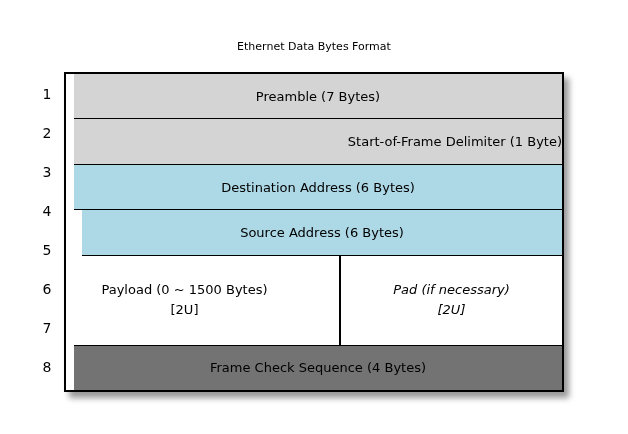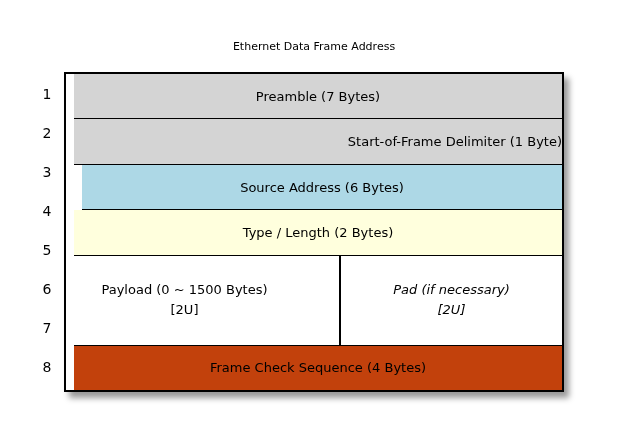--- a/index.html
+++ b/index.html
@@ -76,55 +76,55 @@
     line-height: 20px;
   }
   .pcell.pad-side { border-left: 2px solid #000000; font-style: italic; }
 </style>
 </head>
 <body>
 
 <div class="screen">
 
   <div class="title">
-    <div>Ethernet Data Frame Address</div>
+    <div>Ethernet Data Bytes Format</div>
   </div>
 
   <div class="numcol">
     <div class="rownum">1</div>
     <div class="rownum">2</div>
     <div class="rownum">3</div>
     <div class="rownum">4</div>
     <div class="rownum">5</div>
     <div class="rownum">6</div>
     <div class="rownum">7</div>
     <div class="rownum">8</div>
   </div>
 
   <div class="frame-table">
     <div class="frow" style="background-color: rgb(212, 212, 212);">
       <span>Preamble (7 Bytes)</span>
     </div>
     <div class="frow" style="background-color: rgb(212, 212, 212); justify-content: flex-end;">
       <span>Start-of-Frame Delimiter (1 Byte)</span>
     </div>
+    <div class="frow" style="background-color: rgb(173, 216, 230);">
+      <span>Destination Address (6 Bytes)</span>
+    </div>
     <div class="frow" style="background-color: rgb(173, 216, 230); margin-left: 8px;">
       <span>Source Address (6 Bytes)</span>
-    </div>
-    <div class="frow" style="background-color: rgb(255, 255, 221);">
-      <span>Type / Length (2 Bytes)</span>
     </div>
     <div class="frow payload-row" style="background-color: rgb(255, 255, 255); gap: 44px;">
       <div class="pcell">
         <div>Payload (0 ~ 1500 Bytes)</div>
         <div>[2U]</div>
       </div>
       <div class="pcell pad-side">
         <div>Pad (if necessary)</div>
         <div>[2U]</div>
       </div>
     </div>
-    <div class="frow" style="background-color: #c2410c;">
+    <div class="frow" style="background-color: #737373;">
       <span>Frame Check Sequence (4 Bytes)</span>
     </div>
   </div>
 
 </div>
 
 </body></html>

